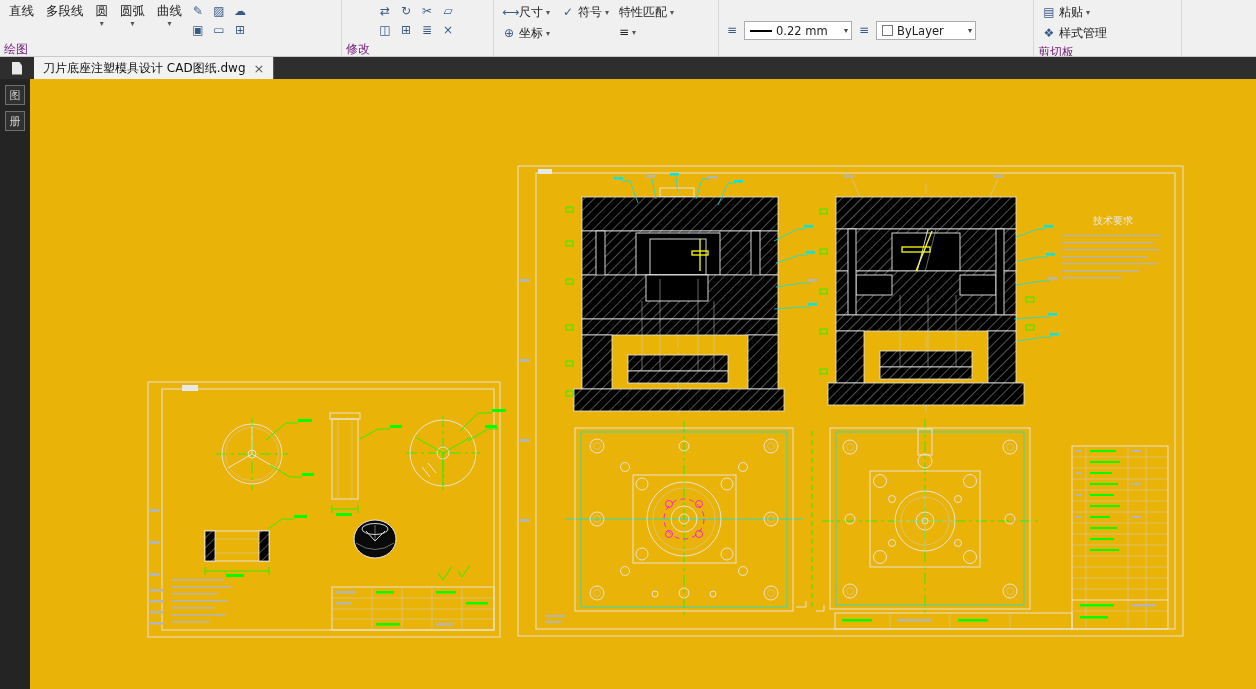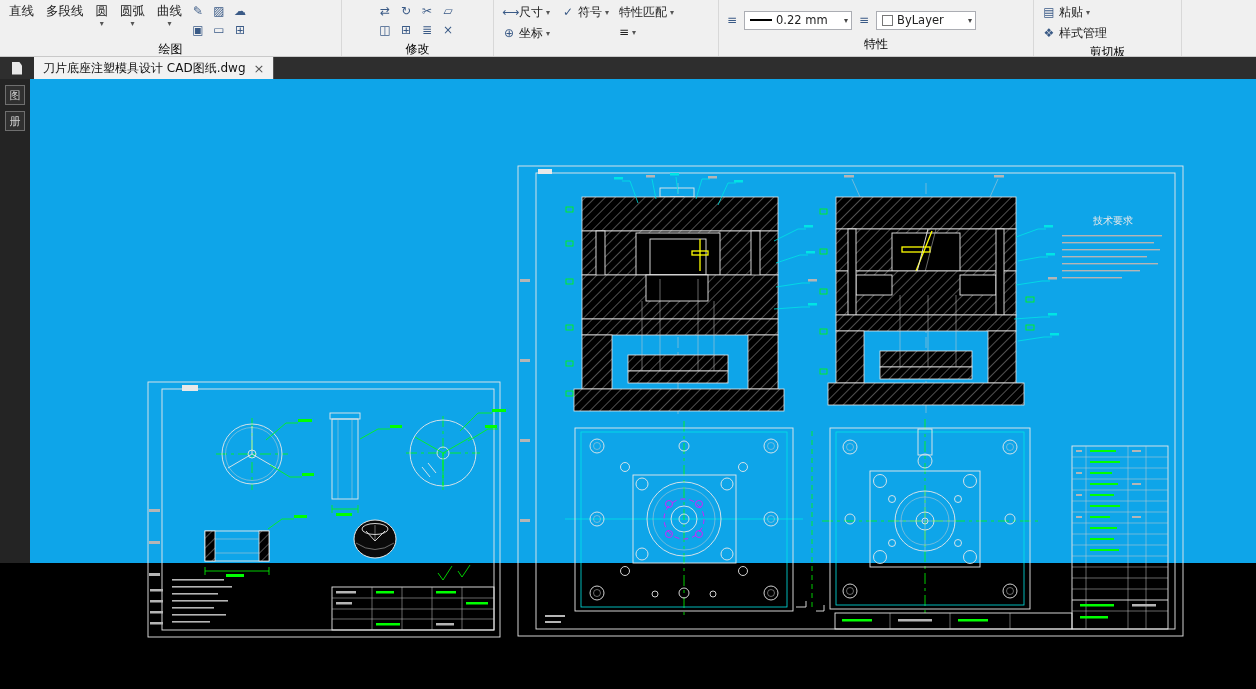--- a/index.html
+++ b/index.html
@@ -1,26 +1,26 @@
 <!DOCTYPE html>
 <html><head>
 <meta charset="utf-8">
 <style>
   * { margin:0; padding:0; box-sizing:border-box; }
   html,body { width:1256px; height:689px; overflow:hidden; background:#000;
               font-family:"DejaVu Sans","Liberation Sans",sans-serif; }
-  .app { width:1256px; height:563px; display:flex; flex-direction:column; }
+  .app { width:1256px; height:689px; display:flex; flex-direction:column; }
 
   
   .ribbon { height:57px; background:#f0f0f0; border-bottom:1px solid #c9c9c9;
             display:flex; align-items:stretch; overflow:hidden; }
   .rgroup { display:flex; flex-direction:column; border-right:1px solid #d8d8d8;
             padding:1px 4px 0; flex:0 0 auto; }
   .rgroup-content { flex:1; display:flex; align-items:flex-start; gap:2px; }
-  .rgroup-label { text-align:center; font-size:12px; color:#000000; padding:1px 0 3px; }
+  .rgroup-label { font-size:12px; color:#701a75; padding:1px 0 3px; }
 
   .big-btn { display:inline-flex; flex-direction:column; align-items:center;
              padding:2px 5px 0; cursor:default; border-radius:2px; }
   .bb-label { font-size:12.5px; color:#222; white-space:nowrap; }
   .bb-arrow { font-size:8px; color:#555; line-height:8px; }
 
   .icon-grid { display:grid; grid-template-columns:repeat(4,20px); grid-auto-rows:18px;
                gap:1px; margin-top:2px; }
   .icon-grid3 { display:grid; grid-template-columns:repeat(3,20px); grid-auto-rows:18px;
                gap:1px; margin-top:2px; }
@@ -48,21 +48,21 @@
   .tab { background:#f2f2f2; display:flex; align-items:center; padding:0 9px; gap:8px;
          font-size:12px; color:#111; border-right:1px solid #555; }
   .tab-close { color:#555; font-size:13px; line-height:13px; cursor:default; }
 
   
   .main { flex:1; display:flex; min-height:0; }
   .side-strip { width:30px; background:#242424; display:flex; flex-direction:column;
                 align-items:center; padding-top:6px; gap:6px; }
   .strip-icon { width:20px; height:20px; border:1px solid #6f6f6f; color:#cfcfcf;
                 font-size:11px; line-height:19px; text-align:center; background:#303030; }
-  .canvas { flex:1; background:#0ea5e9; position:relative; }
+  .canvas { flex:1; background:#eab308; position:relative; }
   svg { display:block; }
   svg text { font-family:"DejaVu Sans","Liberation Sans",sans-serif; }
 
   
   .w  { stroke:#e8e8e8; fill:none; stroke-width:0.9; }
   .wt { stroke:#cfcfcf; fill:none; stroke-width:0.5; }
   .wf { fill:#e8e8e8; stroke:none; }
   .gm { fill:#00ff00; stroke:none; }
   .tm { fill:#b5b5b5; stroke:none; }
   .cm { fill:#00e5e5; stroke:none; }
@@ -180,21 +180,20 @@
             <span class="ar">▾</span>
           </div>
           <span class="sicon">≡</span>
           <div class="dropdown" style="width:100px">
             <span class="swatch"></span>
             <span style="flex:1;overflow:hidden">ByLayer</span>
             <span class="ar">▾</span>
           </div>
         </div>
       </div>
-      <div class="rgroup-label">特性</div>
     </div>
 
     <div class="rgroup" style="width:148px">
       <div class="rgroup-content">
         <div class="mini-col">
           <div class="mini-row">
             <span class="mini-btn">
               <span class="sicon" style="width:14px">▤</span>
               <span>粘贴</span>
               <span class="ar">▾</span>

